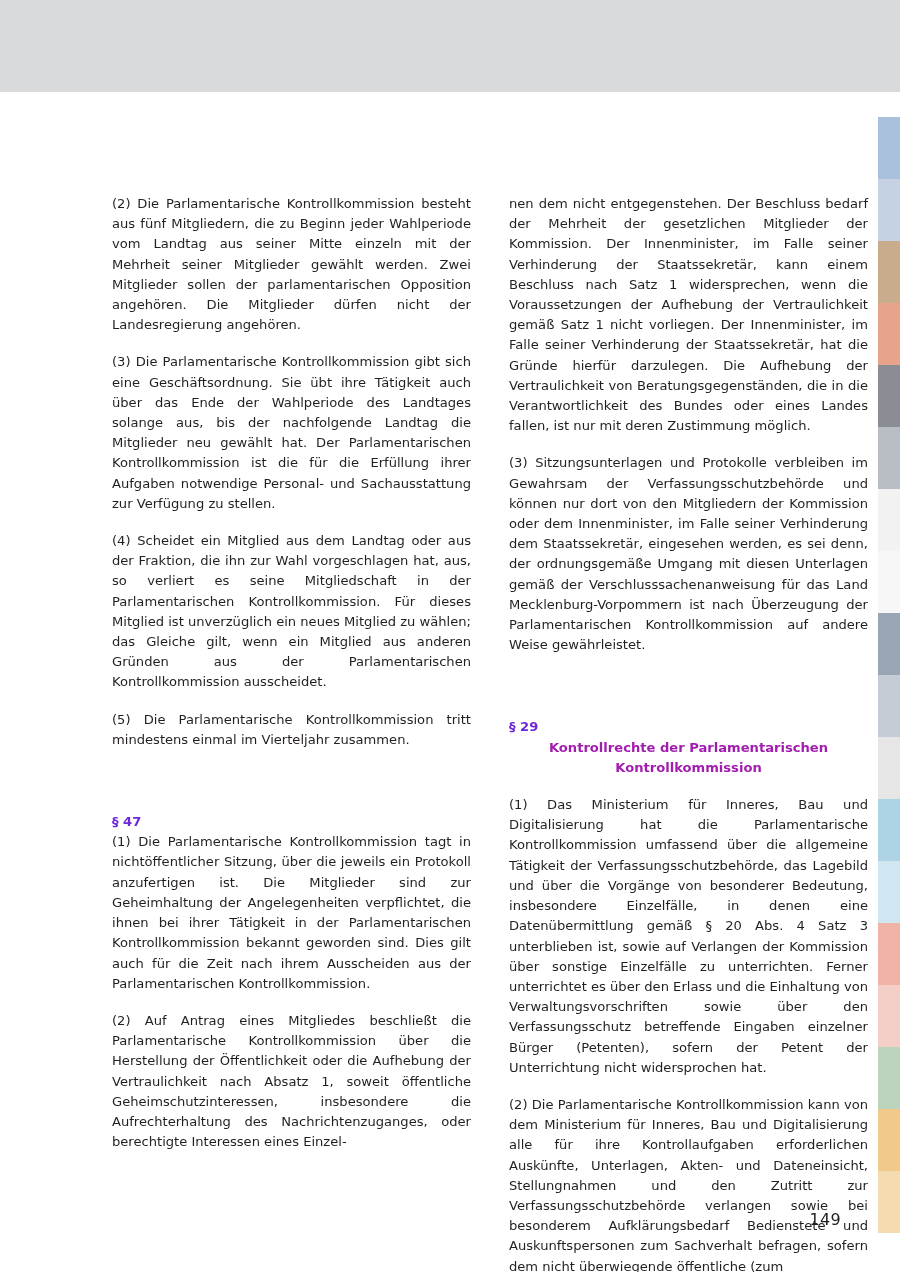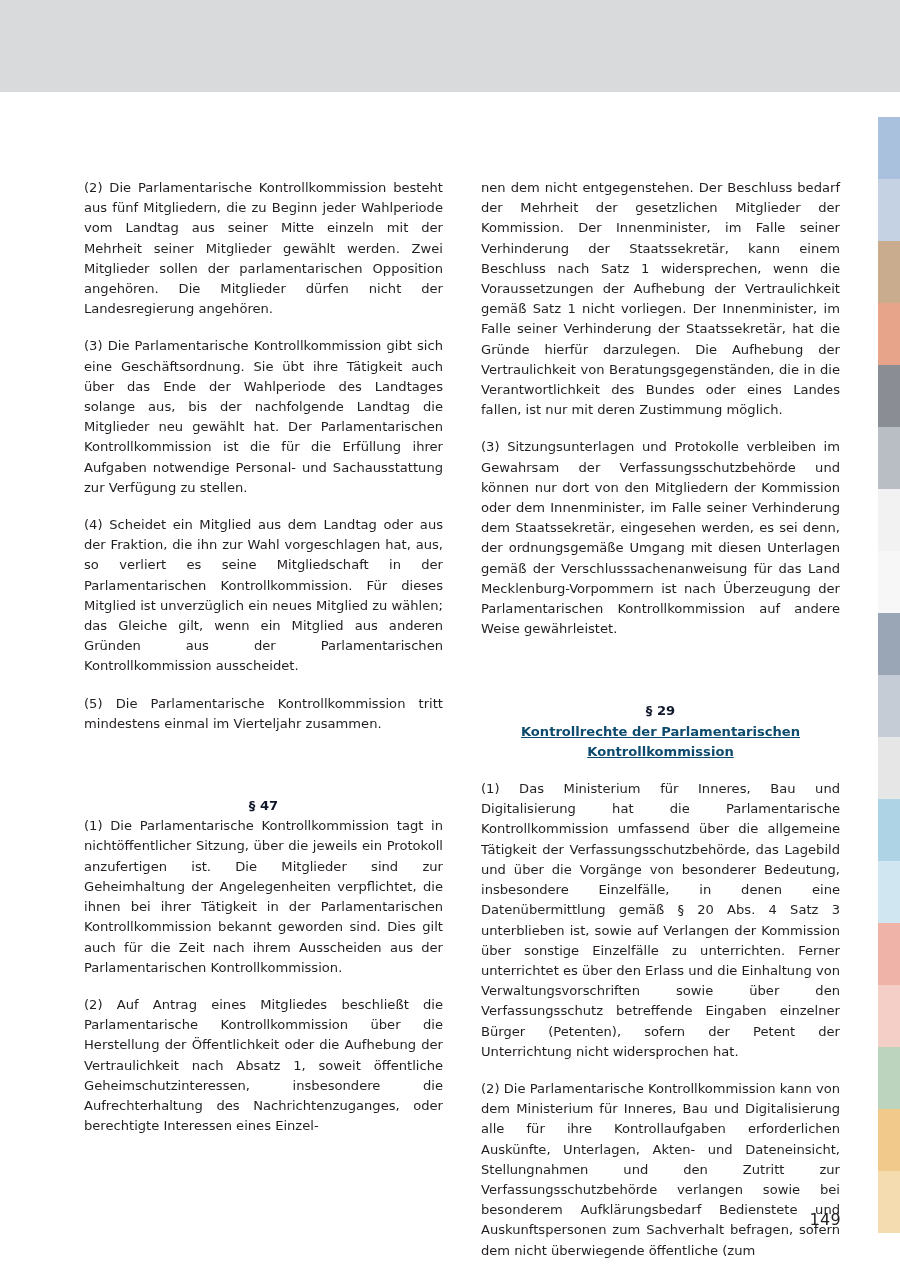--- a/index.html
+++ b/index.html
@@ -44,53 +44,53 @@
   
   .content {
     position: absolute;
     left: 84px;
     top: 178px;
     width: 757px;
     height: 1010px;
   }
   .col {
     position: absolute;
-    top: 0;
+    top: 16px;
     width: 359px;
+    margin-left: 28px;
   }
   .col-left { left: 0; }
   .col-right { left: 397px; }
 
   p.para {
     margin: 0 0 17px 0;
     font-size: 13.1px;
     line-height: 20.2px;
     color: #231f20;
     text-align: justify;
     text-justify: inter-word;
     hyphens: manual;
   }
   p.para:last-child { margin-bottom: 0; }
 
   .heading {
     margin: 23px 0 0 0;
-    text-align: center;
+    text-align: left;
     font-size: 13.1px;
     line-height: 20.2px;
     font-weight: bold;
-    color: #0f172a;
+    color: #6d28d9;
   }
   .heading-sub {
     margin: 0 0 17px 0;
     text-align: center;
     font-size: 13.1px;
     line-height: 20.2px;
     font-weight: bold;
-    color: #0c4a6e;
-    text-decoration: underline;
+    color: #a21caf;
   }
   .spacer-before-heading { height: 22px; }
 
   .page-number {
     position: absolute;
     right: 59px;
     top: 1210px;
     font-size: 16px;
     color: #231f20;
     letter-spacing: 0.3px;

